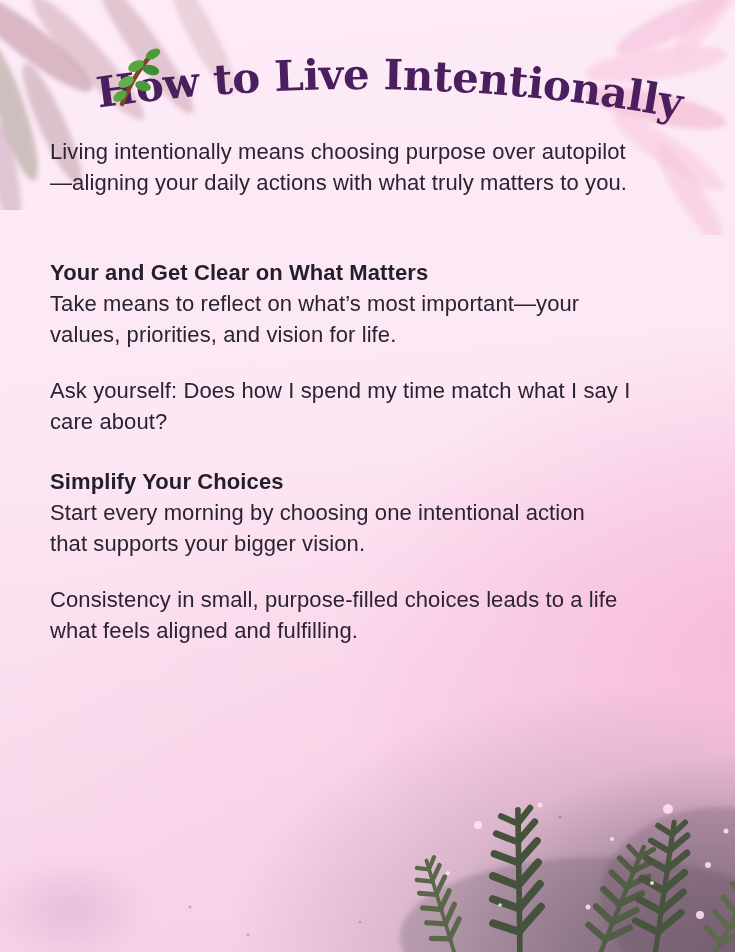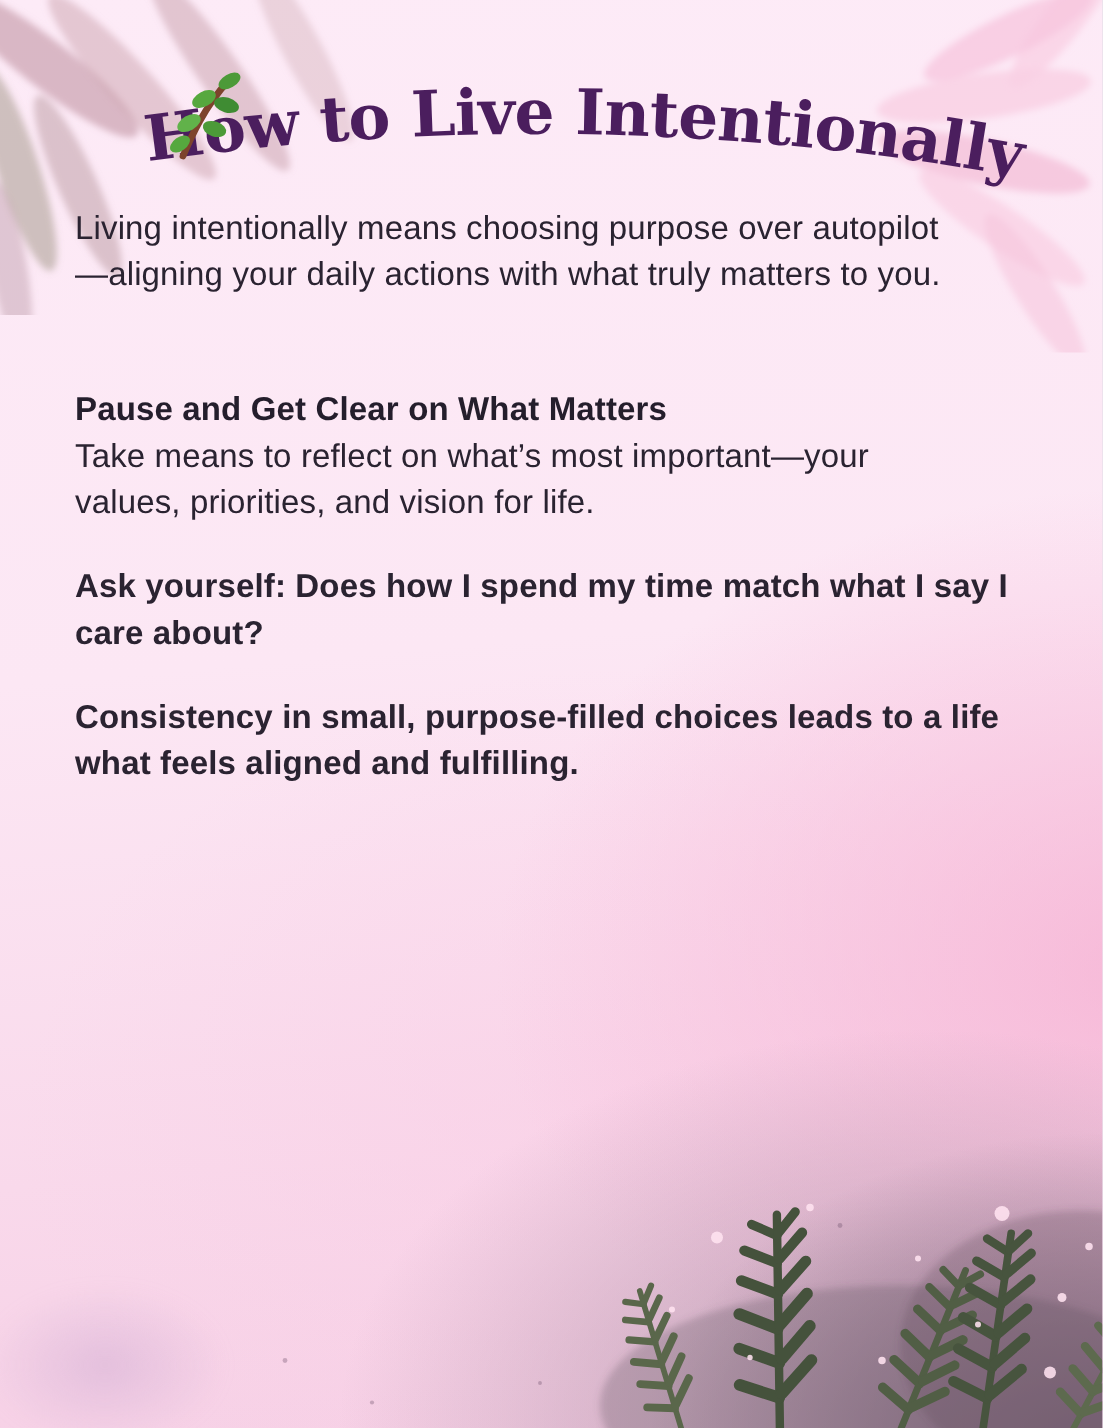--- a/index.html
+++ b/index.html
@@ -36,21 +36,21 @@
     color:#2a2331;font-size:22px;line-height:31px;letter-spacing:0.1px;
   }
   .content p{margin:0;white-space:pre-line;}
   .content h2{
     margin:0;font-size:22px;line-height:31px;font-weight:700;
     color:#241e2c;letter-spacing:0.1px;white-space:pre-line;
   }
   .intro{margin:0;}
   .h-first{margin-top:59px !important;}
   .h-next{margin-top:29px !important;}
-  .p-gap{margin-top:25px !important;font-weight:bold;}
+  .p-gap{margin-top:25px !important;}
 </style>
 </head>
 <body>
 
 <div class="page">
 
   <svg class="decor decor-top-left" width="250" height="210" viewBox="0 0 250 210">
     <defs>
         <filter id="soften" x="-30%" y="-30%" width="160%" height="160%">
           <feGaussianBlur stdDeviation="2.4"></feGaussianBlur>
@@ -94,27 +94,30 @@
     <ellipse cx="39" cy="24" rx="8.5" ry="5" transform="rotate(16 39 24)" fill="#3f8c33"></ellipse>
     <ellipse cx="14" cy="36" rx="8.5" ry="5" transform="rotate(-30 14 36)" fill="#61b24a"></ellipse>
     <ellipse cx="31" cy="40" rx="8" ry="5" transform="rotate(18 31 40)" fill="#4c9a38"></ellipse>
     <ellipse cx="8" cy="50" rx="7.5" ry="4.5" transform="rotate(-36 8 50)" fill="#56a83e"></ellipse>
   </svg>
 
   <div class="content">
     <p class="intro">Living intentionally means choosing purpose over autopilot
 —aligning your daily actions with what truly matters to you.</p>
 
-    <h2 class="h-first">Pause and Get Clear on What Matters</h2>
+    <h2 class="h-first">Your and Get Clear on What Matters</h2>
     <p>Take means to reflect on what’s most important—your
 values, priorities, and vision for life.</p>
     <p class="p-gap">Ask yourself: Does how I spend my time match what I say I
 care about?</p>
 
+    <h2 class="h-next">Simplify Your Choices</h2>
 
+    <p>Start every morning by choosing one intentional action
+that supports your bigger vision.</p>
     <p class="p-gap">Consistency in small, purpose-filled choices leads to a life
 what feels aligned and fulfilling.</p>
   </div>
 
   <svg class="decor decor-bottom" width="735" height="165" viewBox="0 0 735 165">
     <defs>
       <g id="sprig" fill="none" stroke-linecap="round">
         <path d="M0,0 L30,-128" stroke-width="5"></path>
         <path d="M5,-22 l-21,-13" stroke-width="7"></path>
         <path d="M7,-24 l22,-15" stroke-width="7"></path>

